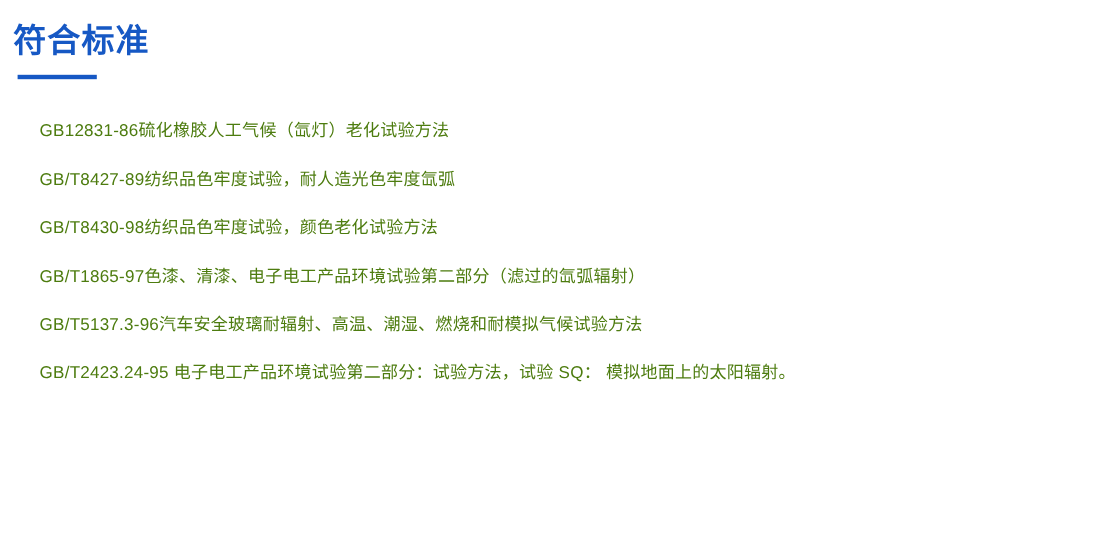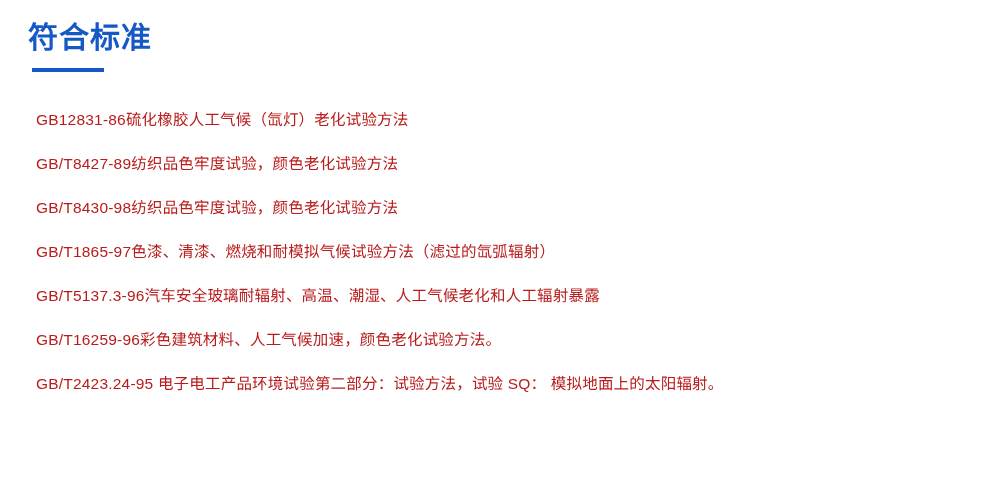--- a/index.html
+++ b/index.html
@@ -15,21 +15,21 @@
   }
   .page {
     position: relative;
     width: 1000px;
     height: 489px;
     box-sizing: border-box;
     padding: 0;
   }
   .title-block {
     padding-top: 18px;
-    padding-left: 28px;
+    padding-left: 12px;
   }
   .page-title {
     font-size: 30px;
     font-weight: bold;
     color: #1658c4;
     letter-spacing: 1px;
     line-height: 40px;
     margin: 0;
   }
   .title-underline {
@@ -41,41 +41,40 @@
   }
   .standards-list {
     margin: 0;
     padding: 0;
     list-style: none;
     margin-top: 26px;
     padding-left: 36px;
   }
   .standard-item {
     font-size: 15.5px;
-    color: #b91c1c;
+    color: #4d7c0f;
     line-height: 20px;
     padding-top: 12px;
     padding-bottom: 12px;
     letter-spacing: 0.2px;
     white-space: nowrap;
   }
 </style>
 </head>
 <body>
 
 <div class="page">
 
   <div class="title-block">
     <h1 class="page-title">符合标准</h1>
     <div class="title-underline"></div>
   </div>
 
   <ul class="standards-list">
     <li class="standard-item">GB12831-86硫化橡胶人工气候（氙灯）老化试验方法</li>
-    <li class="standard-item">GB/T8427-89纺织品色牢度试验，颜色老化试验方法</li>
+    <li class="standard-item">GB/T8427-89纺织品色牢度试验，耐人造光色牢度氙弧</li>
     <li class="standard-item">GB/T8430-98纺织品色牢度试验，颜色老化试验方法</li>
-    <li class="standard-item">GB/T1865-97色漆、清漆、燃烧和耐模拟气候试验方法（滤过的氙弧辐射）</li>
-    <li class="standard-item">GB/T5137.3-96汽车安全玻璃耐辐射、高温、潮湿、人工气候老化和人工辐射暴露</li>
-    <li class="standard-item">GB/T16259-96彩色建筑材料、人工气候加速，颜色老化试验方法。</li>
+    <li class="standard-item">GB/T1865-97色漆、清漆、电子电工产品环境试验第二部分（滤过的氙弧辐射）</li>
+    <li class="standard-item">GB/T5137.3-96汽车安全玻璃耐辐射、高温、潮湿、燃烧和耐模拟气候试验方法</li>
     <li class="standard-item">GB/T2423.24-95 电子电工产品环境试验第二部分：试验方法，试验 SQ： 模拟地面上的太阳辐射。</li>
   </ul>
 
 </div>
 
 </body></html>

